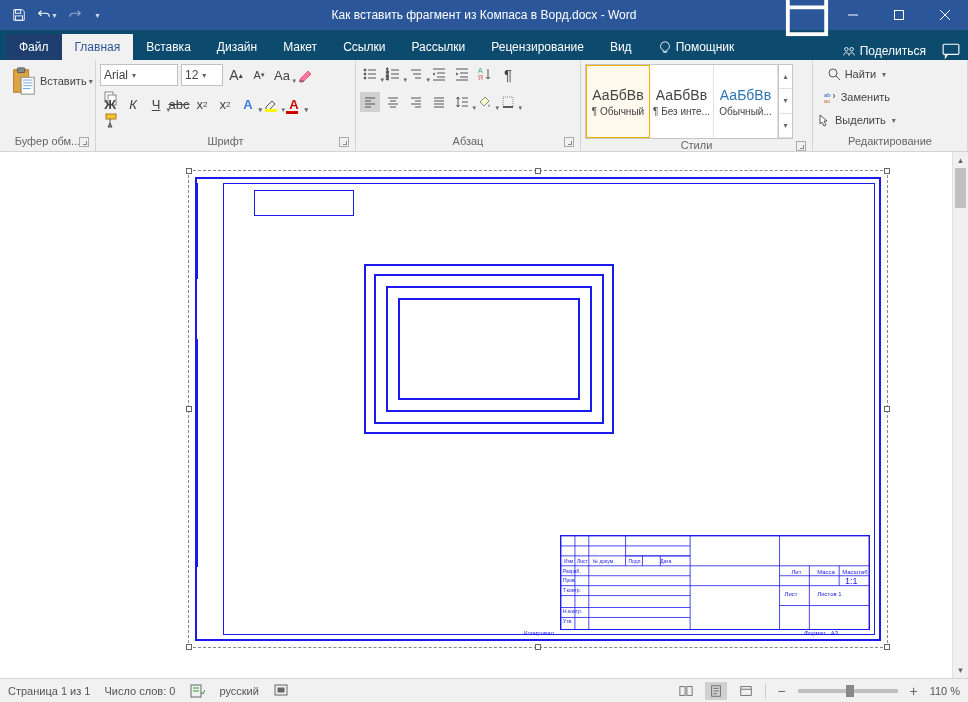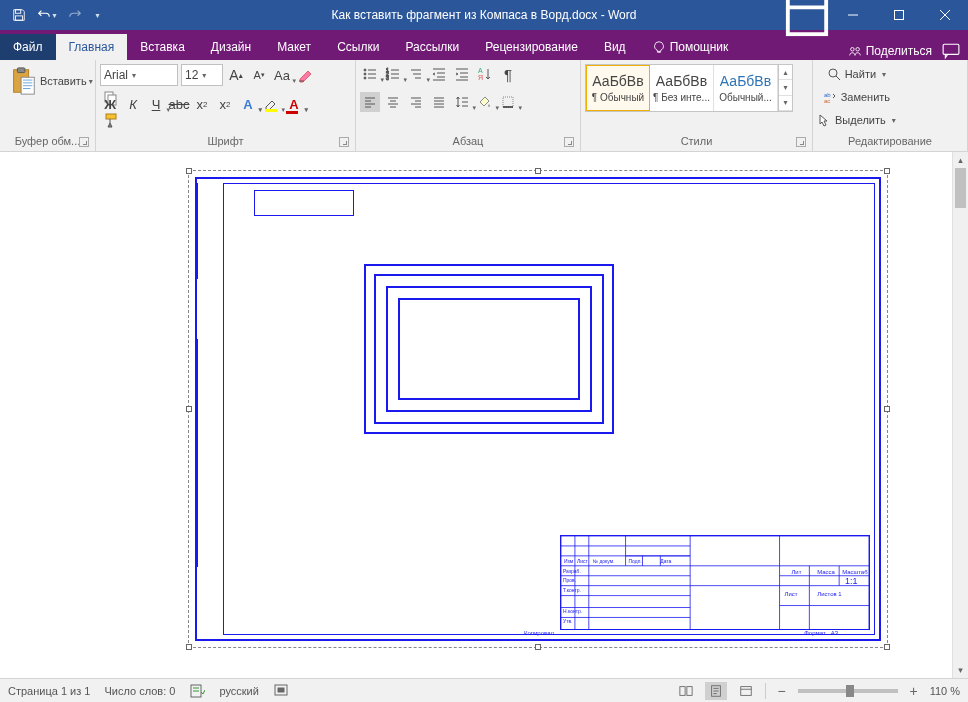--- a/index.html
+++ b/index.html
@@ -11,26 +11,26 @@
 .qat-btn{width:26px;height:26px;display:flex;align-items:center;justify-content:center;color:#fff;}
 .qat-btn svg{width:14px;height:14px;fill:#fff;}
 .qat-dd{font-size:8px;opacity:.8;padding-left:1px;}
 .title-text{position:absolute;left:0;right:0;text-align:center;pointer-events:none;font-size:12px;}
 .win-btns{position:absolute;right:0;top:0;display:flex;height:30px;}
 .win-btn{width:46px;display:flex;align-items:center;justify-content:center;}
 .win-btn svg{width:10px;height:10px;stroke:#fff;fill:none;stroke-width:1;}
 .ribbon-icon{width:46px;display:flex;align-items:center;justify-content:center;}
 
 
-.tabs-bar{height:30px;background:#701a75;display:flex;align-items:flex-end;color:#fff;font-size:12px;padding-left:0;}
+.tabs-bar{height:30px;background:#0c4a6e;display:flex;align-items:flex-end;color:#fff;font-size:12px;padding-left:6px;}
 .tab{padding:6px 13px;cursor:pointer;white-space:nowrap;}
 .tab.file{background:#1e3e70;}
 .tab.active{background:#f1f1f1;color:#2b579a;}
 .tab.tell{display:flex;align-items:center;gap:4px;}
-.share-zone{margin-left:auto;display:flex;align-items:center;padding-right:8px;gap:10px;}
+.share-zone{margin-left:auto;display:flex;align-items:center;padding-right:8px;gap:16px;}
 .share-btn{display:flex;align-items:center;gap:4px;font-size:12px;}
 
 
 .ribbon{height:92px;background:#f1f1f1;border-bottom:1px solid #d4d4d4;display:flex;font-size:11px;color:#444;}
 .group{border-right:1px solid #d4d4d4;display:flex;flex-direction:column;padding:2px 4px 0;}
 .group-body{flex:1;display:flex;align-items:flex-start;gap:4px;padding-top:2px;}
 .group-label{height:16px;text-align:center;font-size:11px;color:#666;position:relative;}
 .group-label .dlg{position:absolute;right:2px;top:2px;width:10px;height:10px;border:1px solid #aaa;}
 .group-label .dlg::after{content:"";position:absolute;right:1px;bottom:1px;width:3px;height:3px;border-right:1px solid #888;border-bottom:1px solid #888;}
 
@@ -48,21 +48,21 @@
 .combo .dd{margin-left:4px;font-size:8px;color:#666;}
 .ico-btn{width:20px;height:20px;display:flex;align-items:center;justify-content:center;font-size:13px;position:relative;}
 .ico-btn .dd{font-size:7px;position:absolute;right:-4px;bottom:0;color:#666;}
 .bold{font-weight:bold;}
 .ital{font-style:italic;}
 .under{text-decoration:underline;}
 .strike{text-decoration:line-through;}
 
 
 .styles{display:flex;border:1px solid #c5c5c5;background:#fff;}
-.style-item{width:64px;height:46px;border-right:1px solid #e0e0e0;display:flex;flex-direction:column;align-items:center;justify-content:center;gap:3px;font-size:10px;padding:2px;}
+.style-item{width:64px;height:73px;border-right:1px solid #e0e0e0;display:flex;flex-direction:column;align-items:center;justify-content:center;gap:3px;font-size:10px;padding:2px;}
 .style-item:last-child{border-right:none;}
 .style-prev{font-size:14px;}
 .style-nav{width:14px;display:flex;flex-direction:column;border-left:1px solid #c5c5c5;}
 .style-nav div{flex:1;display:flex;align-items:center;justify-content:center;font-size:8px;color:#666;border-bottom:1px solid #e0e0e0;}
 
 
 .edit-col{display:flex;flex-direction:column;gap:3px;font-size:11px;align-items:center;}
 .edit-item{display:flex;align-items:center;gap:4px;height:20px;white-space:nowrap;}
 .edit-item svg{width:14px;height:14px;}
 

